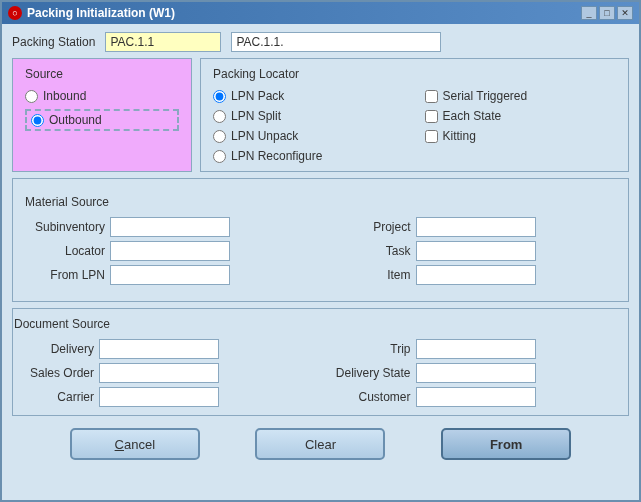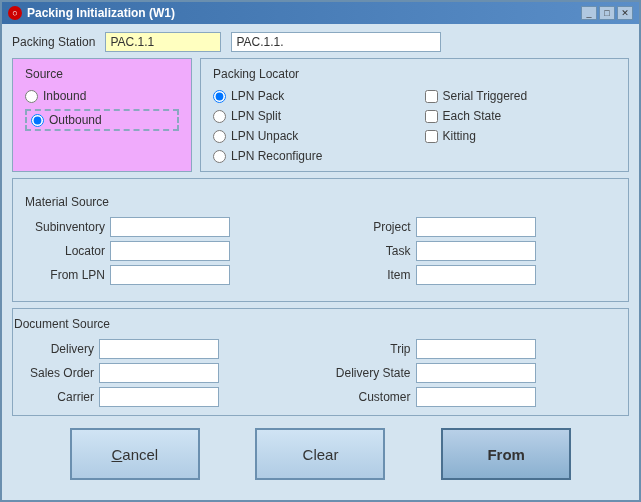--- a/index.html
+++ b/index.html
@@ -229,30 +229,30 @@
     .button-row {
       display: flex;
       justify-content: space-around;
       align-items: center;
       padding: 4px 30px;
       margin-top: 2px;
     }
 
     .btn {
       width: 130px;
-      height: 52px;
+      height: 32px;
       border: 2px solid #6a8faf;
       background: linear-gradient(to bottom, #d0e4f4, #b0cce4);
       cursor: pointer;
-      font-size: 15px;
+      font-size: 13px;
       color: #333;
       display: flex;
       align-items: center;
       justify-content: center;
-      border-radius: 0;
+      border-radius: 5px;
     }
 
     .btn-find {
       background: linear-gradient(to bottom, #b8d0e8, #8ab0d0);
       border: 2px solid #4a7090;
       font-weight: bold;
     }
 
     .underline {
       text-decoration: underline;

